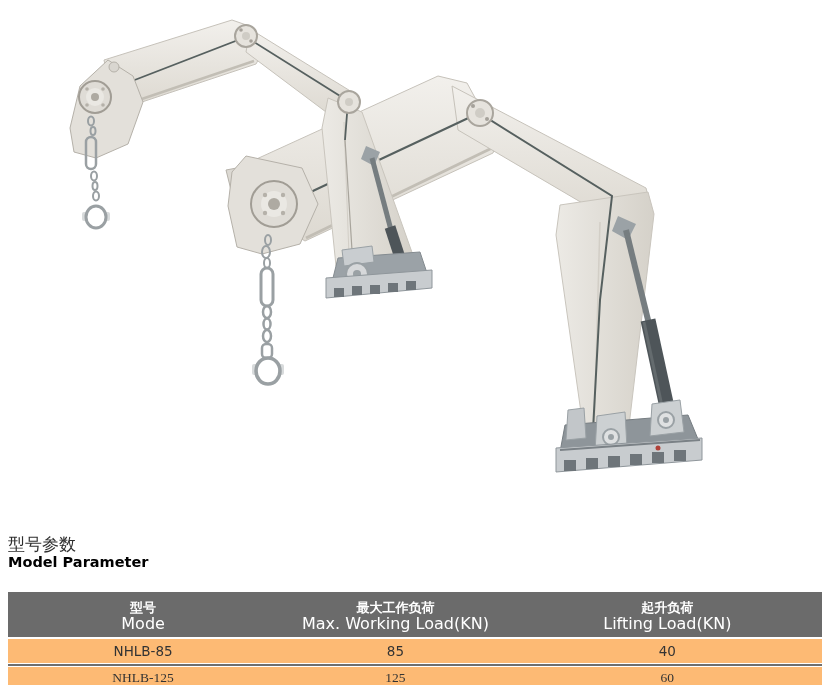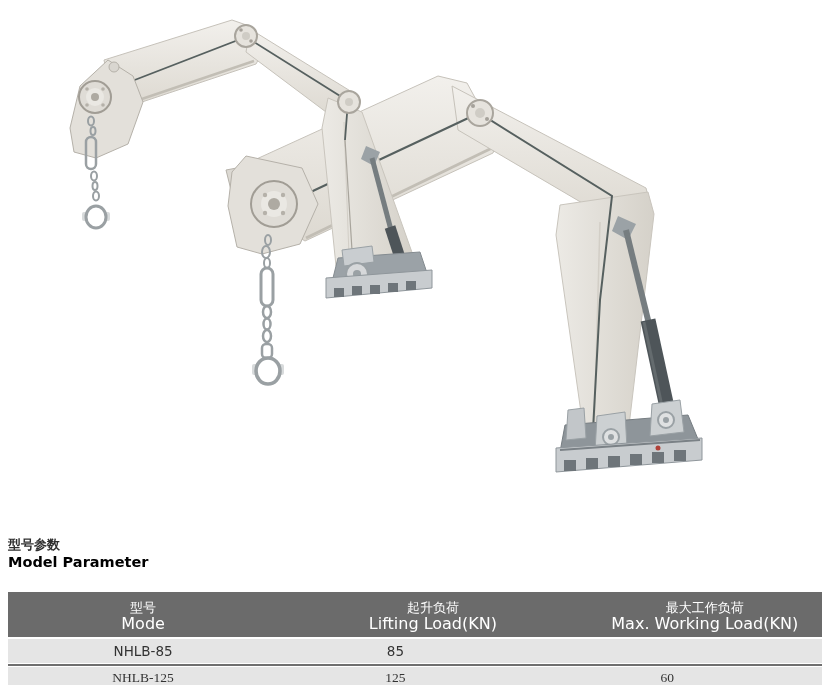--- a/index.html
+++ b/index.html
@@ -7,32 +7,32 @@
     width:830px;height:685px;position:relative;overflow:hidden;
     background:#ffffff;
     font-family:"DejaVu Sans","Liberation Sans",sans-serif;
   }
   
   .photo{position:absolute;left:0;top:0;width:830px;height:530px;background:#ffffff;}
   .photo svg{display:block;}
 
   
   .caption{position:absolute;left:8px;top:536px;color:#2e2e2e;}
-  .caption .zh{font-size:13px;font-weight:bold;line-height:17px;}
+  .caption .zh{font-size:17px;font-weight:normal;line-height:17px;}
   .caption .en{font-size:14.5px;font-weight:bold;line-height:18px;color:#000000;}
 
   
   .spec{position:absolute;left:8px;top:592px;width:814px;}
   .hdr{display:flex;background:#6b6b6b;color:#ffffff;height:45px;align-items:center;}
   .cell{box-sizing:border-box;text-align:center;}
   .c1{width:33.2%;} .c2{width:28.8%;} .c3{width:38%;}
-  .hdr .zh{font-size:13px;font-weight:normal;line-height:17px;}
+  .hdr .zh{font-size:13px;font-weight:bold;line-height:17px;}
   .hdr .en{font-size:16px;font-weight:normal;line-height:15px;}
   .gap{height:2px;background:#ffffff;}
-  .row{display:flex;background:#e5e5e5;align-items:center;font-size:13.5px;color:#333333;}
+  .row{display:flex;background:#fdba74;align-items:center;font-size:13.5px;color:#333333;}
   .row-a{height:24px;}
   .row-b{height:22px;font-family:Liberation Serif, serif;}
   .divider{height:2px;background:#6f6f6f;border-top:1px solid #ffffff;border-bottom:1px solid #ffffff;}
 </style>
 </head>
 <body>
 
 <div class="photo">
 <svg width="830" height="530" viewBox="0 0 830 530" xmlns="http://www.w3.org/2000/svg">
   <defs>
@@ -197,33 +197,34 @@
   <div class="zh">型号参数</div>
   <div class="en">Model Parameter</div>
 </div>
 
 <div class="spec">
   <div class="hdr">
     <div class="cell c1">
       <div class="zh">型号</div>
       <div class="en">Mode</div>
     </div>
+    <div class="cell c2">
+      <div class="zh">最大工作负荷</div>
+      <div class="en">Max. Working Load(KN)</div>
+    </div>
     <div class="cell c3">
       <div class="zh">起升负荷</div>
       <div class="en">Lifting Load(KN)</div>
-    </div>
-    <div class="cell c2">
-      <div class="zh">最大工作负荷</div>
-      <div class="en">Max. Working Load(KN)</div>
     </div>
   </div>
   <div class="gap"></div>
   <div class="row row-a">
     <div class="cell c1">NHLB-85</div>
     <div class="cell c2">85</div>
+    <div class="cell c3">40</div>
   </div>
   <div class="divider"></div>
   <div class="row row-b">
     <div class="cell c1">NHLB-125</div>
     <div class="cell c2">125</div>
     <div class="cell c3">60</div>
   </div>
 
 </div>
 

